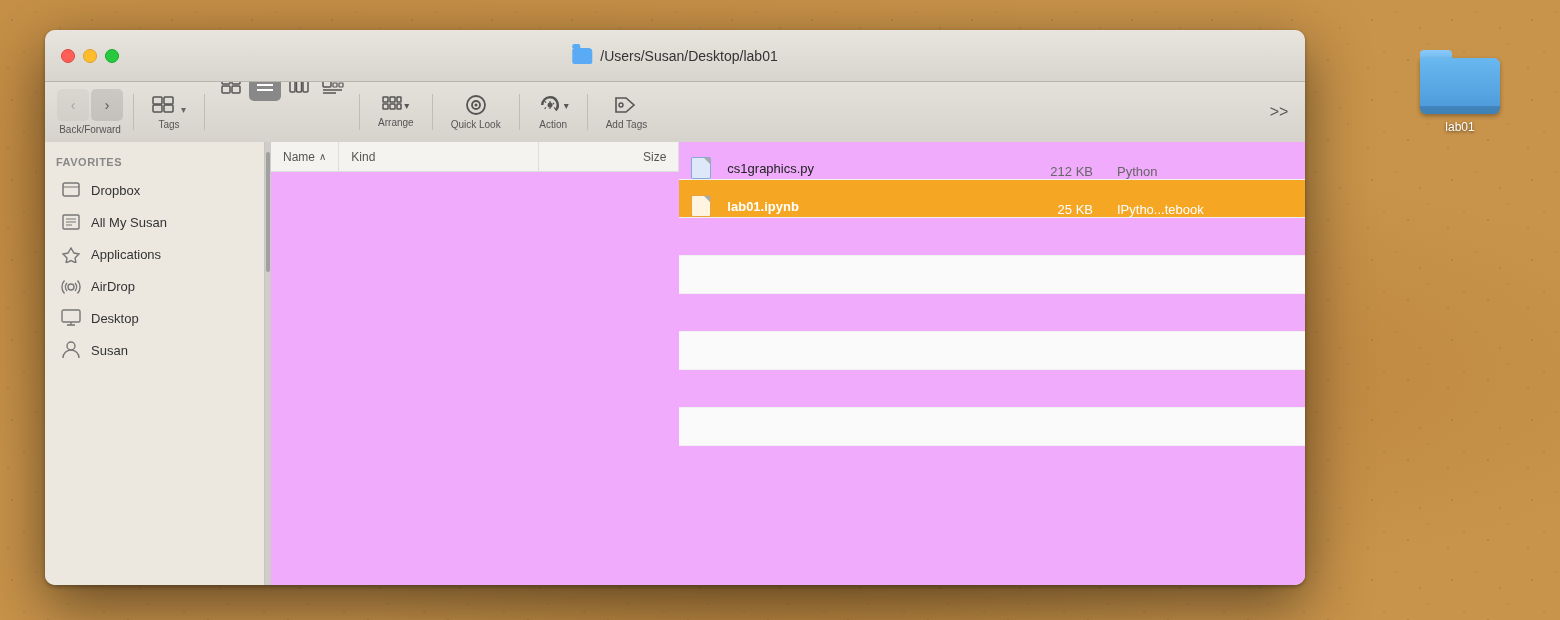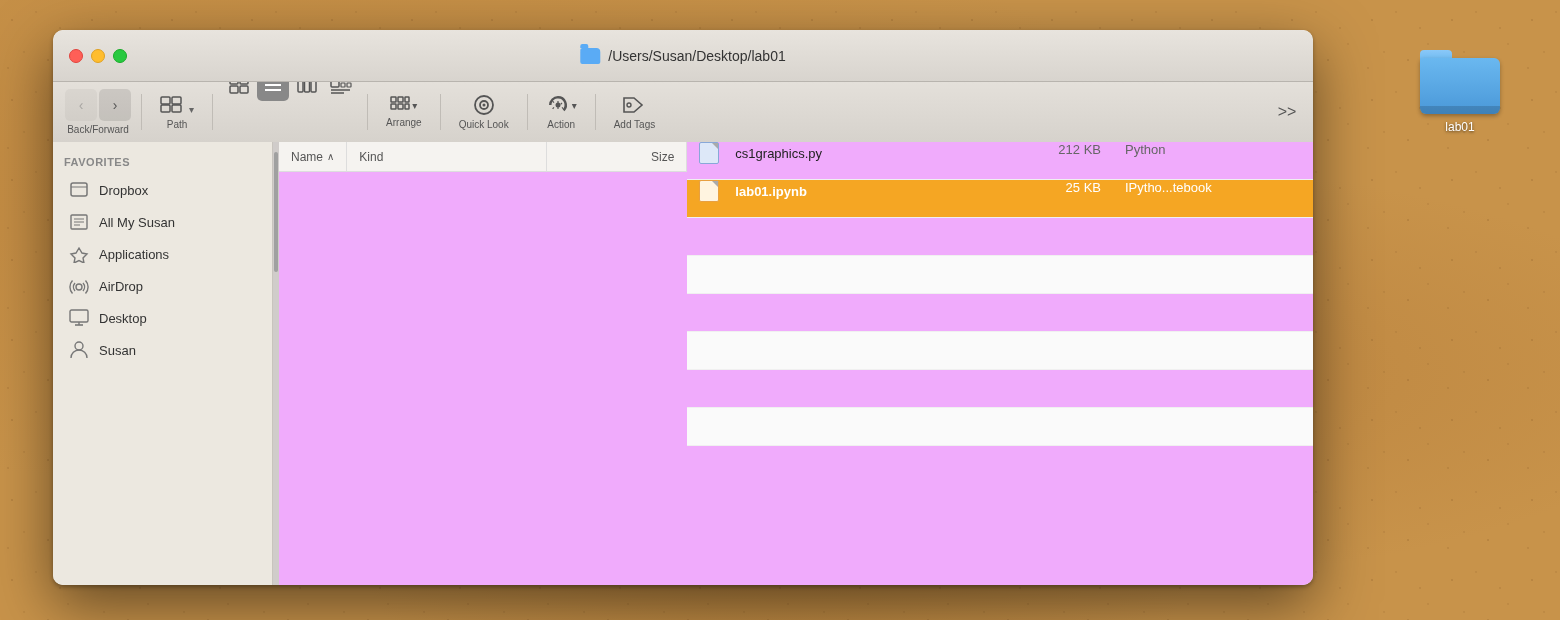--- a/index.html
+++ b/index.html
@@ -30,21 +30,21 @@
         radial-gradient(circle at 60% 75%, rgba(100,60,20,0.15) 1px, transparent 1px),
         radial-gradient(circle at 85% 55%, rgba(100,60,20,0.1) 1px, transparent 1px),
         radial-gradient(circle at 10% 85%, rgba(100,60,20,0.12) 1px, transparent 1px);
       background-size: 80px 80px;
       pointer-events: none;
     }
 
     .finder-window {
       position: absolute;
       top: 30px;
-      left: 53px;
+      left: 45px;
       width: 1260px;
       height: 555px;
       background: #f0ece6;
       border-radius: 10px;
       box-shadow: 0 20px 60px rgba(0,0,0,0.5), 0 2px 4px rgba(0,0,0,0.3);
       display: flex;
       flex-direction: column;
       overflow: hidden;
     }
 
@@ -300,21 +300,21 @@
 
     .sort-arrow { margin-left: 4px; font-size: 10px; }
 
     .file-rows {
       flex: 1;
       overflow-y: auto;
     }
 
     .file-row {
       display: flex;
-      align-items: flex-start;
+      align-items: flex-end;
       height: 38px;
       border-bottom: 1px solid #f0f0f0;
     }
 
     .file-row:nth-child(even) { background: #fafafa; }
     .file-row.selected { background: #f5a623; }
 
     .file-cell {
       display: flex;
       align-items: center;
@@ -514,21 +514,21 @@
     <div class="toolbar-btn">
       <div class="btn-icon">
         <svg width="22" height="18" viewBox="0 0 22 18">
           <rect x="1" y="2" width="9" height="7" rx="1" fill="none" stroke="#555" stroke-width="1.5"></rect>
           <rect x="1" y="10" width="9" height="7" rx="1" fill="none" stroke="#555" stroke-width="1.5"></rect>
           <rect x="12" y="2" width="9" height="7" rx="1" fill="none" stroke="#555" stroke-width="1.5"></rect>
           <rect x="12" y="10" width="9" height="7" rx="1" fill="none" stroke="#555" stroke-width="1.5"></rect>
         </svg>
         <span style="font-size:10px;color:#666;margin-left:2px;">▾</span>
       </div>
-      <span class="btn-label">Path</span>
+      <span class="btn-label">Tags</span>
     </div>
 
     <div class="toolbar-separator"></div>
 
     <div style="display:flex;flex-direction:column;align-items:center;gap:3px;">
       <div style="display:flex;gap:2px;align-items:center;">
         <div class="view-btn">
           <svg width="20" height="18" viewBox="0 0 20 18">
             <rect x="1" y="1" width="8" height="7" rx="1" fill="none" stroke="#555" stroke-width="1.5"></rect>
             <rect x="11" y="1" width="8" height="7" rx="1" fill="none" stroke="#555" stroke-width="1.5"></rect>

